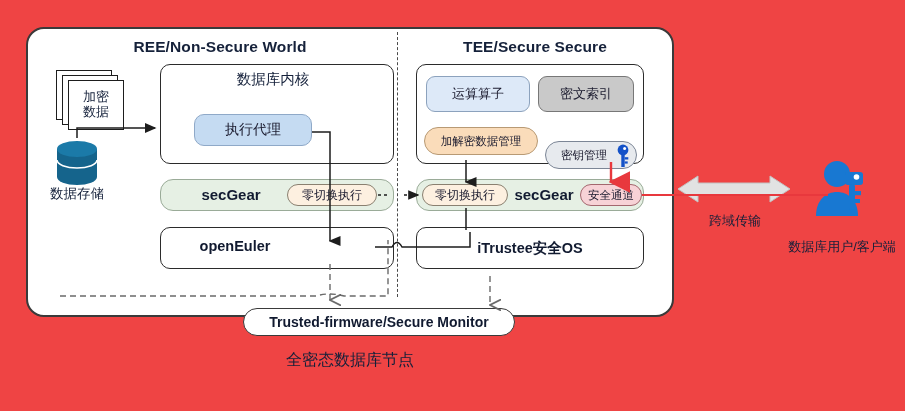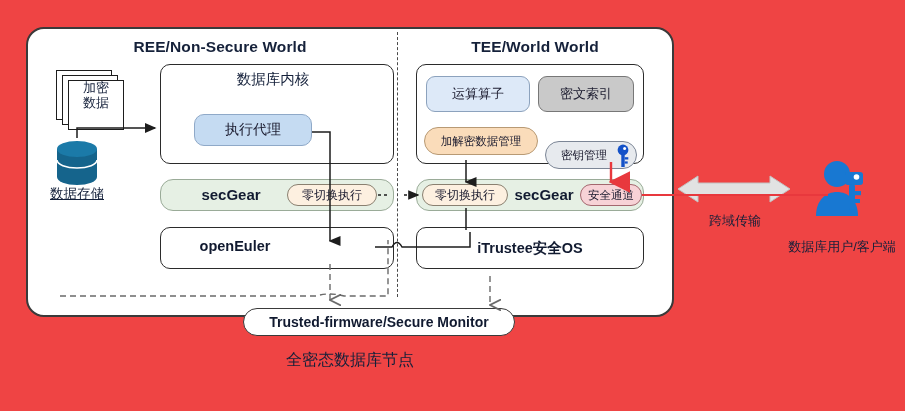--- a/index.html
+++ b/index.html
@@ -201,27 +201,27 @@
   
   .doc-sheet {
     border: 1.4px solid #1d1d1d;
     background: #ffffff;
   }
   #doc3 { left: 56px; top: 70px; width: 56px; height: 50px; }
   #doc2 { left: 62px; top: 75px; width: 56px; height: 50px; }
   #doc1 {
     left: 68px; top: 80px; width: 56px; height: 50px;
     display: flex; flex-direction: column;
-    align-items: center; 
+    align-items: center; justify-content: center;
     line-height: 1.12; font-size: 13px; color: #14203a;
   }
   #storage-cylinder { left: 56px; top: 140px; width: 42px; height: 46px; }
   #storage-label {
     left: 34px; top: 185px; width: 86px;
-    text-align: center; font-size: 13.5px; color: #14203a; text-decoration: underline;
+    text-align: center; font-size: 13.5px; color: #14203a;
   }
 
   
   #cross-domain-arrow { left: 678px; top: 172px; width: 112px; height: 34px; }
   #cross-domain-label {
     left: 680px; top: 212px; width: 110px;
     text-align: center; font-size: 13px; color: #14203a;
   }
   #client-icon { left: 812px; top: 158px; width: 62px; height: 62px; }
   #client-label {
@@ -238,21 +238,21 @@
 </head>
 <body>
 
 <div id="stage">
 
   <div class="abs node-box"></div>
 
   <div class="abs world-divider"></div>
 
   <div class="abs world-title" id="ree-title">REE/Non-Secure World</div>
-  <div class="abs world-title" id="tee-title">TEE/World World</div>
+  <div class="abs world-title" id="tee-title">TEE/Secure Secure</div>
 
   <div class="abs panel" id="db-kernel"></div>
   <div class="abs" id="db-kernel-title">数据库内核</div>
   <div class="abs rbox" id="exec-agent">执行代理</div>
 
   <div class="abs" id="secgear-ree"></div>
   <div class="abs" id="secgear-ree-label">secGear</div>
   <div class="abs pill" id="zero-switch-ree">零切换执行</div>
 
   <div class="abs panel" id="openeuler"></div>

